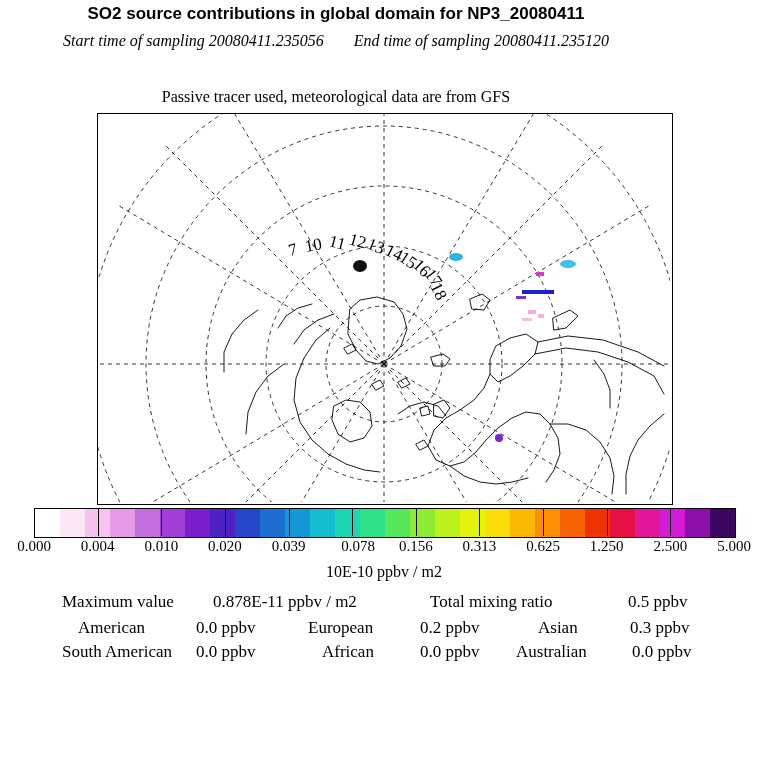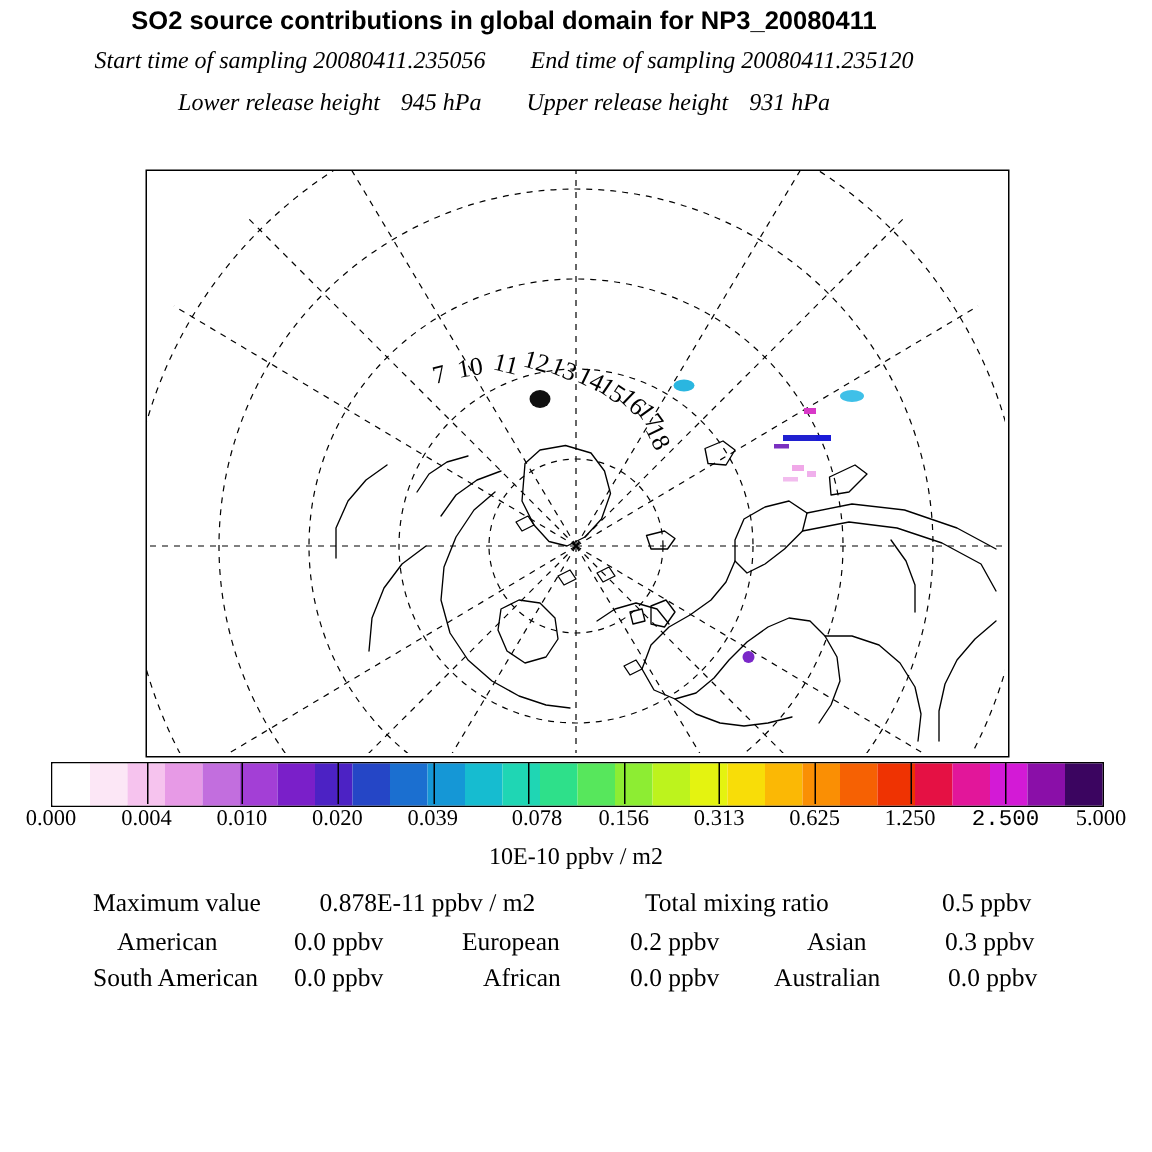--- a/index.html
+++ b/index.html
@@ -39,30 +39,22 @@
   <div class="ttl" id="title">SO2 source contributions in global domain for NP3_20080411</div>
 
   <div class="ttl" id="line2">
     <span class="sp">Start time of sampling</span>
     <span class="sp">20080411.235056</span>
     <span class="sp" style="width:22px"></span>
     <span class="sp">End time of sampling</span>
     <span class="sp">20080411.235120</span>
   </div>
 
-  <div class="ttl" id="line3">
-    <span class="sp">Lower release height</span>
-    <span class="sp" style="width:6px"></span>
-    <span class="sp">945 hPa</span>
-    <span class="sp" style="width:22px"></span>
-    <span class="sp">Upper release height</span>
-    <span class="sp" style="width:6px"></span>
-    <span class="sp">931 hPa</span>
-  </div>
-
+
+  <div class="ttl" id="line4">Passive tracer used, meteorological data are from GFS</div>
 
   <div id="mapbox">
     <svg width="572" height="388" viewBox="0 0 572 388">
       <defs>
         <clipPath id="clipbox">
             <rect x="0" y="0" width="572" height="388"></rect>
           </clipPath>
       </defs>
       <g clip-path="url(#clipbox)">
 
@@ -211,21 +203,21 @@
       <span style="left: 34px; transform: translateX(-50%);">0.000</span>
       <span style="left: 97.6364px; transform: translateX(-50%);">0.004</span>
       <span style="left: 161.273px; transform: translateX(-50%);">0.010</span>
       <span style="left: 224.909px; transform: translateX(-50%);">0.020</span>
       <span style="left: 288.545px; transform: translateX(-50%);">0.039</span>
       <span style="left: 346px; transform: translateX(-50%); margin-left: 12px;">0.078</span>
       <span style="left: 415.818px; transform: translateX(-50%);">0.156</span>
       <span style="left: 479.455px; transform: translateX(-50%);">0.313</span>
       <span style="left: 543.091px; transform: translateX(-50%);">0.625</span>
       <span style="left: 606.727px; transform: translateX(-50%);">1.250</span>
-      <span style="left: 670.364px; transform: translateX(-50%); font-family: Liberation Mono, monospace;">2.500</span>
+      <span style="left: 670.364px; transform: translateX(-50%);">2.500</span>
       <span style="left: 734px; transform: translateX(-50%);">5.000</span>
     </div>
   <div id="cbarunit">10E-10 ppbv / m2</div>
 
   <div id="stats">
     <div id="statrow1">
       <span style="position:absolute;left:62px;">Maximum value</span>
       <span style="position:absolute;left:213px;">0.878E-11 ppbv / m2</span>
       <span style="position:absolute;left:430px;">Total mixing ratio</span>
       <span style="position:absolute;left:628px;">0.5 ppbv</span>

